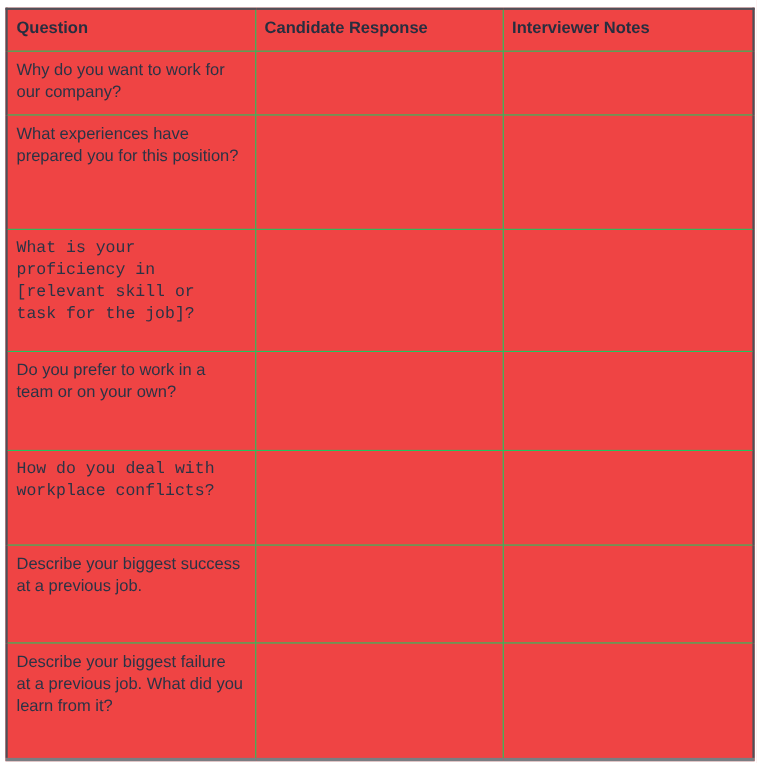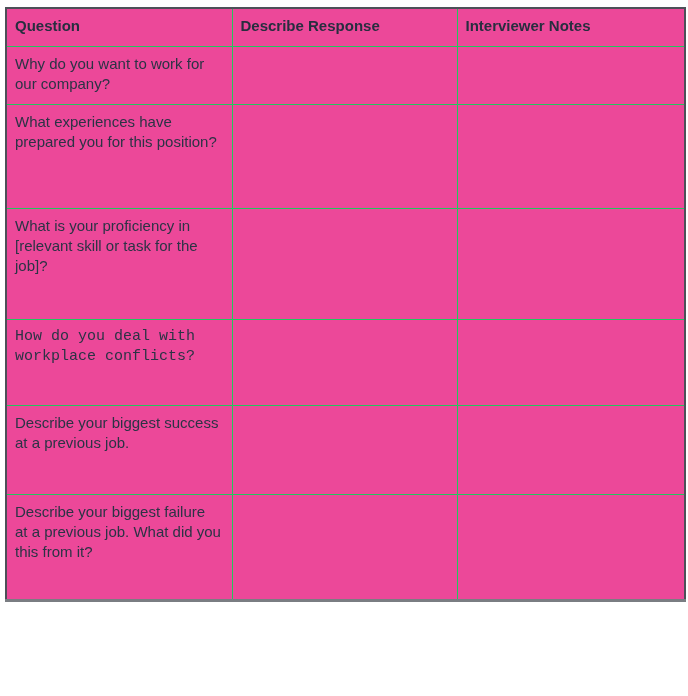--- a/index.html
+++ b/index.html
@@ -14,21 +14,21 @@
     width: 688px;
     height: 696px;
     background: #ffffff;
     box-sizing: border-box;
     padding: 7px 4px 0 5px;
   }
   table.interview-table {
     border-collapse: collapse;
     table-layout: fixed;
     width: 679px;
-    background: #ec4899;
+    background: #ef4444;
   }
   table.interview-table col.c1 { width: 226px; }
   table.interview-table col.c2 { width: 225px; }
   table.interview-table col.c3 { width: 228px; }
   table.interview-table th,
   table.interview-table td {
     border: 1px solid #22c55e;
     vertical-align: top;
     text-align: left;
     padding: 7px 10px 6px 8px;
@@ -45,67 +45,72 @@
   table.interview-table tr:first-child > * { border-top: 2px solid #4d5058; }
   table.interview-table tr:last-child > *  { border-bottom: 3px solid #7a7d82; }
   table.interview-table th {
     font-weight: bold;
     color: #272e3f;
   }
   
   tr.hdr { height: 38px; }
   tr.r1  { height: 58px; }
   tr.r2  { height: 104px; margin-top: 27px; }
-  tr.r3  { height: 111px; }
+  tr.r3  { height: 111px; font-family: Liberation Mono, monospace; }
   tr.r4  { height: 90px; }
   tr.r5  { height: 86px; font-family: Liberation Mono, monospace; }
   tr.r6  { height: 89px; margin-top: 39px; }
   tr.r7  { height: 106px; }
 </style>
 </head>
 <body>
 
 <div class="page">
   <table class="interview-table">
     <colgroup>
       <col class="c1">
         <col class="c2">
         <col class="c3">
     </colgroup>
     <tbody>
       <tr class="hdr">
         <th>Question</th>
-        <th>Describe Response</th>
+        <th>Candidate Response</th>
         <th>Interviewer Notes</th>
       </tr>
       <tr class="r1">
         <td>Why do you want to work for our company?</td>
         <td></td>
         <td></td>
       </tr>
       <tr class="r2">
         <td>What experiences have prepared you for this position?</td>
         <td></td>
         <td></td>
       </tr>
       <tr class="r3">
         <td>What is your proficiency in [relevant skill or task for the job]?</td>
         <td></td>
         <td></td>
       </tr>
+      <tr class="r4">
+        <td>Do you prefer to work in a team or on your own?</td>
+        <td></td>
+        <td></td>
+      </tr>
       <tr class="r5">
         <td>How do you deal with workplace conflicts?</td>
         <td></td>
         <td></td>
       </tr>
       <tr class="r6">
         <td>Describe your biggest success at a previous job.</td>
         <td></td>
         <td></td>
       </tr>
       <tr class="r7">
-        <td>Describe your biggest failure at a previous job. What did you this from it?</td>
+        <td>Describe your biggest failure at a previous job. What did you learn from it?</td>
         <td></td>
         <td></td>
       </tr>
     </tbody>
   </table>
 </div>
 
 </body></html>

